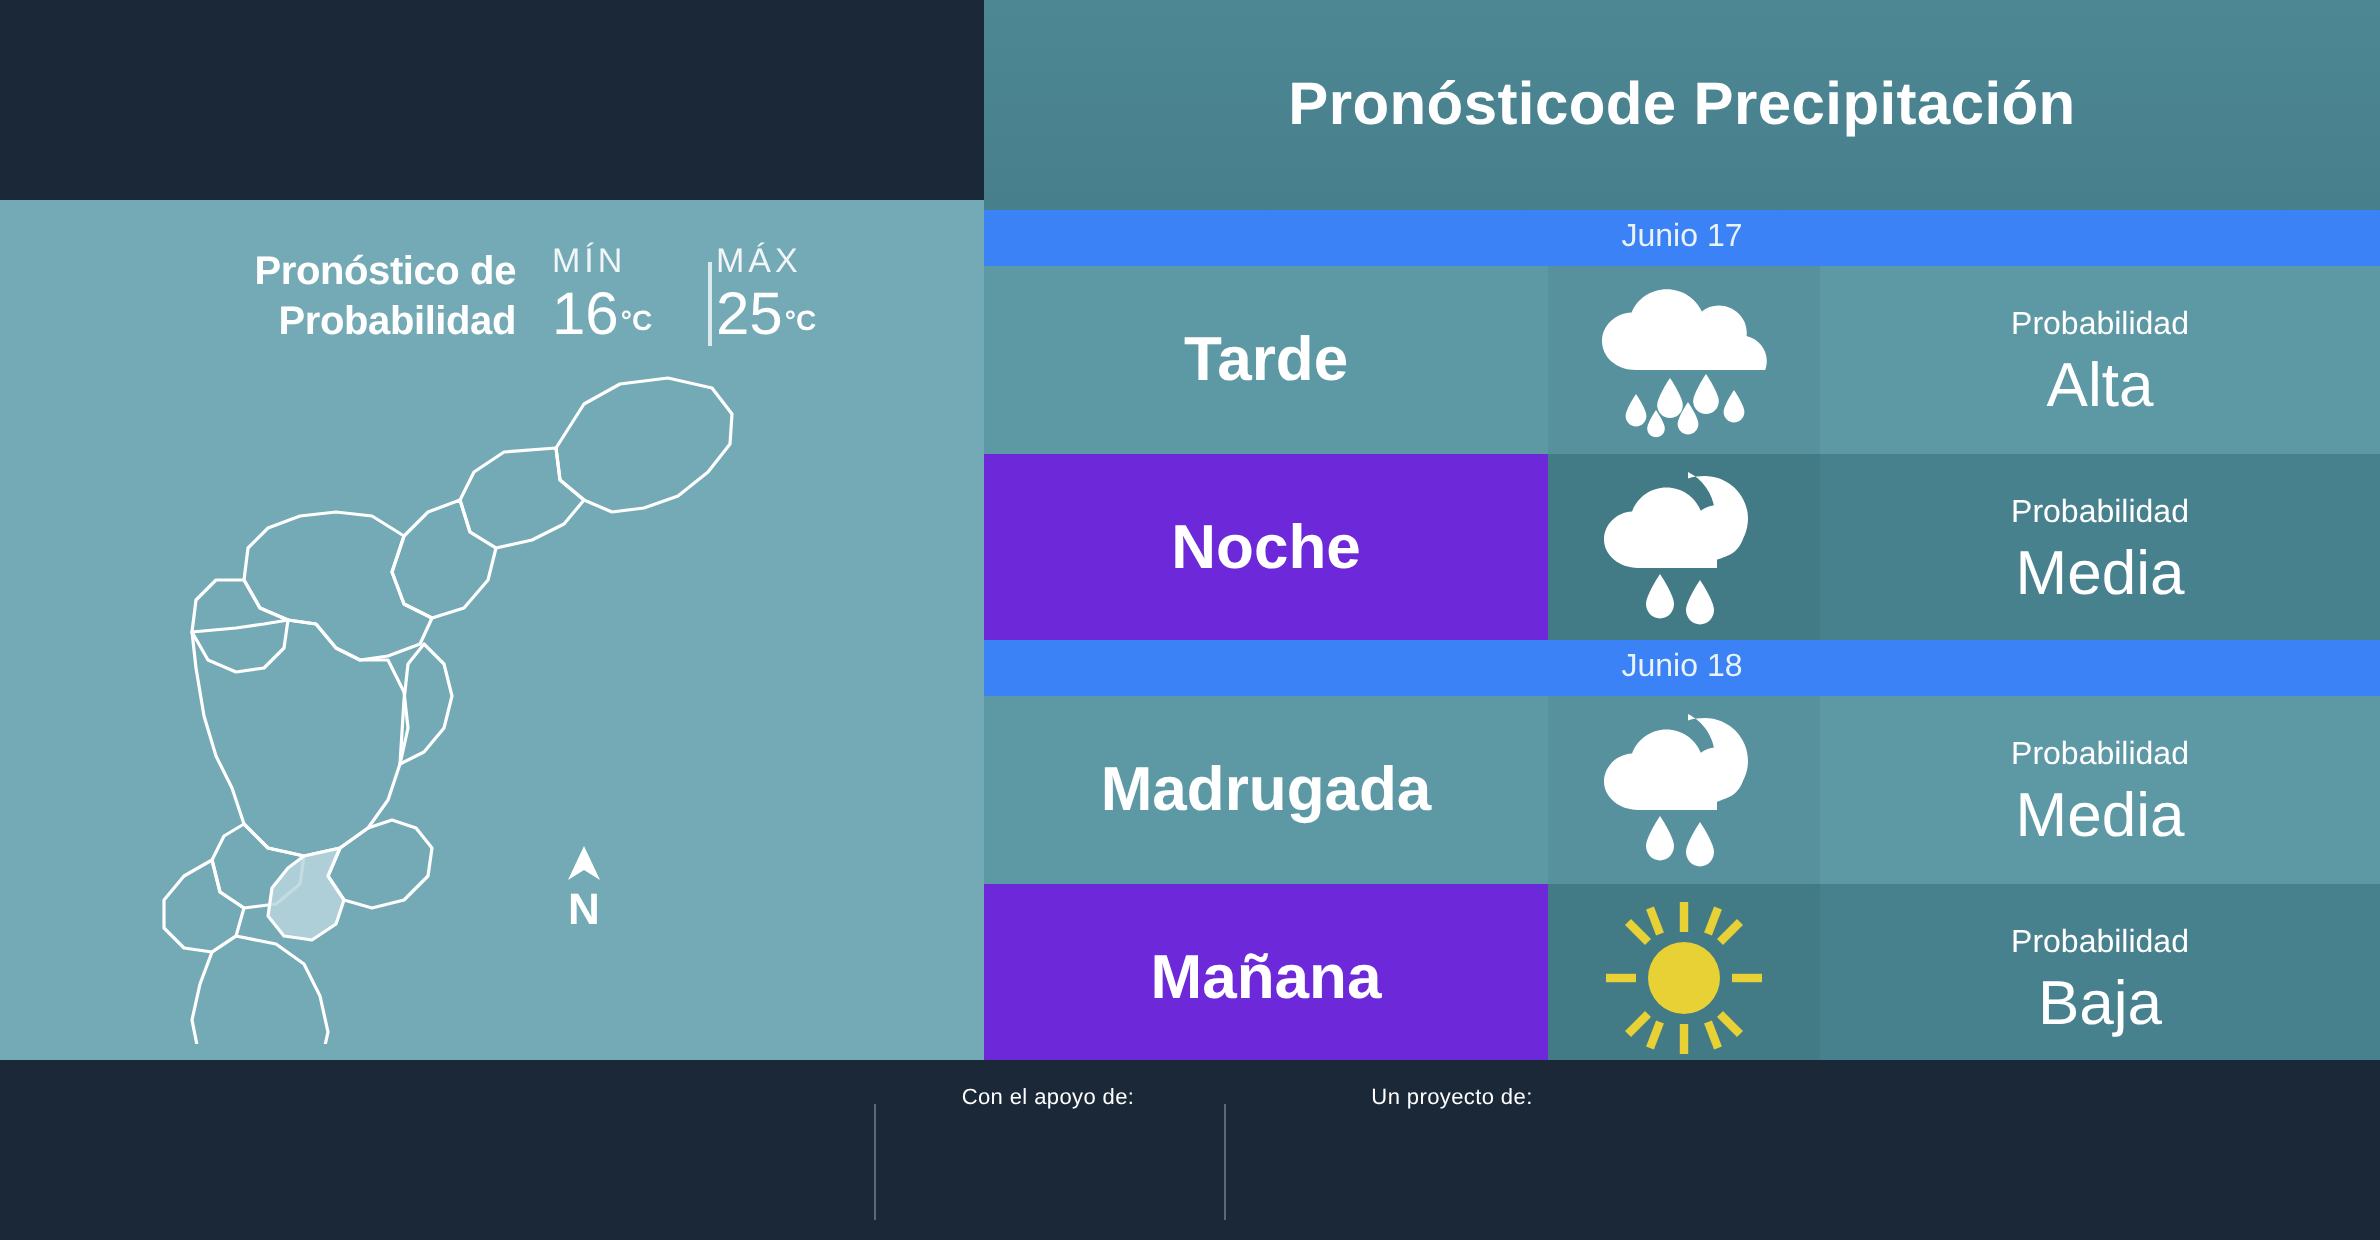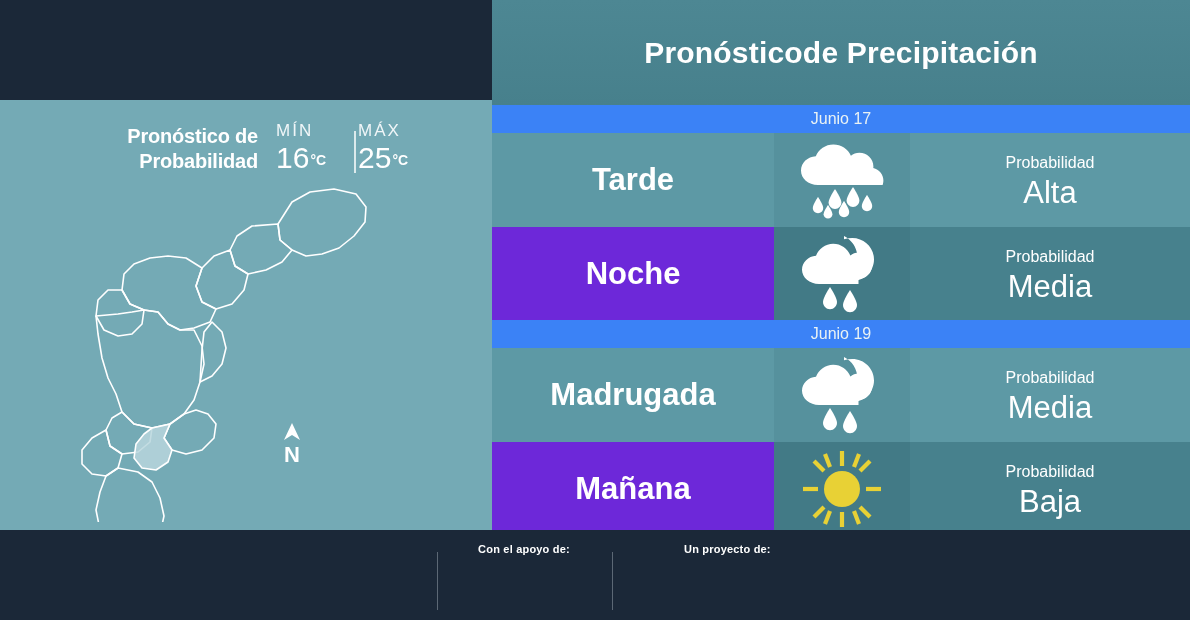--- a/index.html
+++ b/index.html
@@ -91,24 +91,24 @@
     flex:1; display:flex; flex-direction:column; align-items:center; justify-content:center;
     color:#ffffff;
   }
   .prob-word { font-size:16px; font-weight:400; line-height:25px; }
   .prob-level { font-size:31px; font-weight:400; line-height:36px; }
 
   
   #footer { position:absolute; left:0; top:530px; width:1190px; height:90px; background:#1b2838; }
   #footer-inner { position:relative; width:1190px; height:90px; }
   .foot-caption {
-    position:absolute; color:#ffffff; font-size:11px; font-weight:bold; letter-spacing:.2px;
+    position:absolute; color:#ffffff; font-size:11px; font-weight:normal; letter-spacing:.2px;
   }
   #caption-apoyo { left:404px; top:13px; width:240px; text-align:center; }
-  #caption-proyecto { left:684px; top:13px; width:180px; }
+  #caption-proyecto { left:636px; top:13px; width:180px; text-align:center; }
   .vdiv { position:absolute; width:1px; background:#5c6875; top:22px; height:58px; }
   #vdiv-1 { left:437px; }
   #vdiv-2 { left:612px; }
 </style>
 </head>
 <body>
 
 <div id="page">
 
   <div id="left-panel">
@@ -251,21 +251,21 @@
                      C59.9,77.2 63,74 63,70 C63,65.4 56,55 56,55 Z"></path>
           </g>
         </svg>
       </div>
       <div class="cell-prob">
         <div class="prob-word">Probabilidad</div>
         <div class="prob-level">Media</div>
       </div>
     </div>
 
-    <div class="date-bar" id="date-bar-2">Junio 19</div>
+    <div class="date-bar" id="date-bar-2">Junio 18</div>
 
     <div class="frow light" id="row-2">
       <div class="cell-period">Madrugada</div>
       <div class="cell-icon">
         <svg width="96" height="78" viewBox="0 0 96 78">
           <g fill="#ffffff">
             <path d="M64,2 C72,6 77.5,14.2 77.5,23.8 C77.5,33.4 72,41.6 64,45.6
                      C66.6,46.4 69.4,46.8 72.3,46.8 C84.3,46.8 94,37.2 94,25.4
                      C94,13.6 84.3,4 72.3,4 C69.4,4 66.6,4.4 64,5.2 Z" transform="translate(-14,-1)"></path>
             <path d="M25,49 C15.6,49 8,42.6 8,34.8 C8,27.4 14.2,21.2 22,20.8

